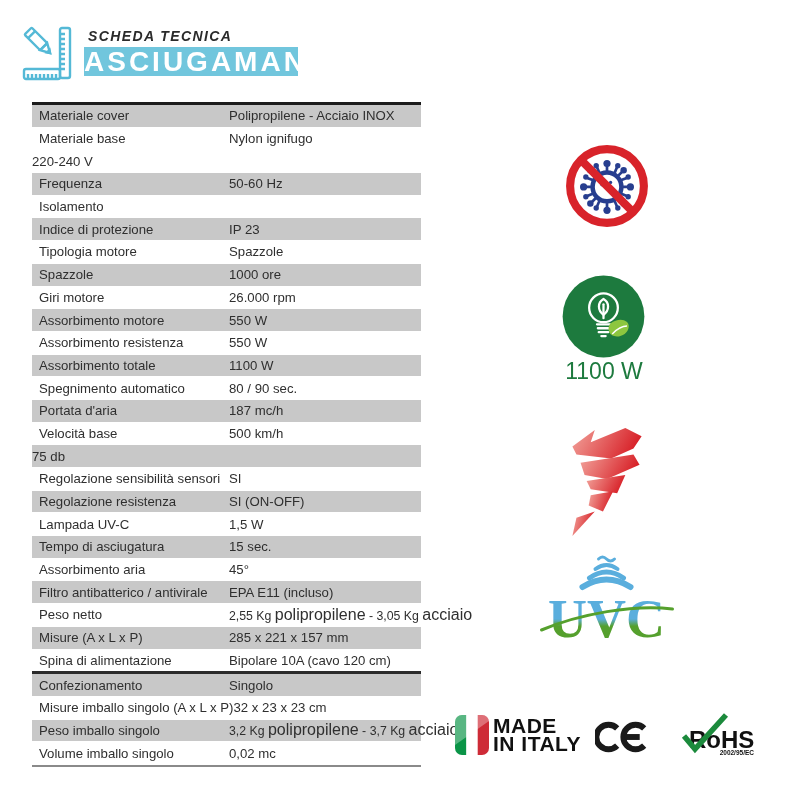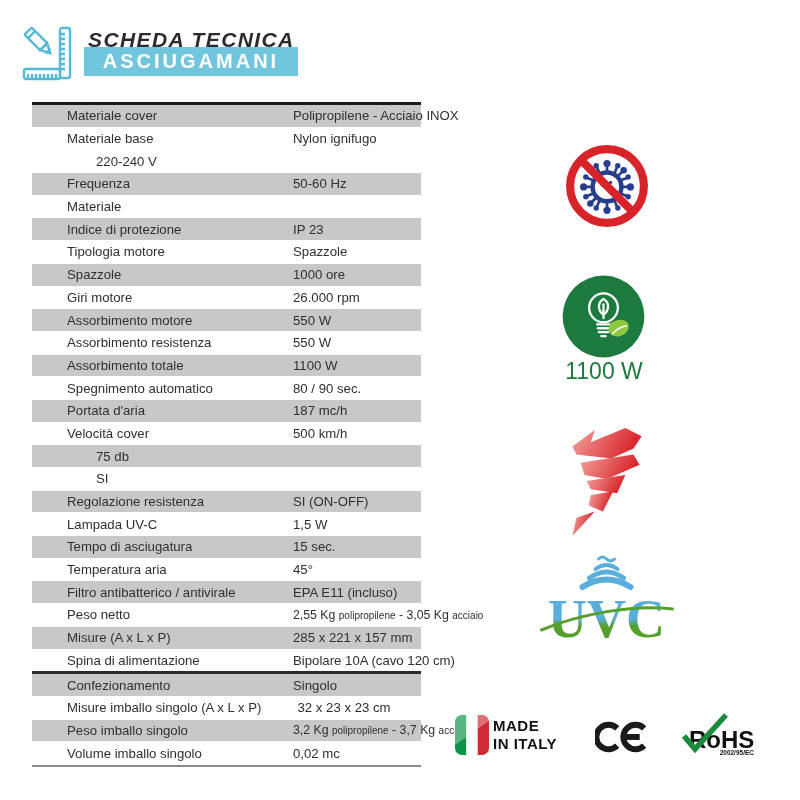--- a/index.html
+++ b/index.html
@@ -1,45 +1,45 @@
 <!DOCTYPE html>
 <html style="--banner-blue: #71c6dd; --icon-blue: #54b9d6; --row-gray: #c8c8c8; --green-dark: #1d7a3e; --leaf-green: #8dc63f; --red: #d8232a; --virus-navy: #273e8f; --uvc-blue: #5aaedd; --uvc-green: #55a02d; --flag-green: #0a9447; --flag-red: #ce2b37; --check-green: #1b8a3c;"><head>
 <meta charset="utf-8">
 <style>
   html,body{margin:0;padding:0;background:#fff;}
   .page{position:relative;width:800px;height:800px;background:#ffffff;overflow:hidden;
         font-family:"Liberation Sans",sans-serif;color:#2f2f2f;}
 
   
   .hdr-icon{position:absolute;left:22px;top:24px;width:52px;height:58px;}
-  .hdr-title{position:absolute;left:88px;top:28px;font-size:21px;font-weight:bold;
+  .hdr-title{position:absolute;left:88px;top:28px;font-size:14px;font-weight:bold;
              font-style:italic;letter-spacing:1.4px;color:#2b2b2b;}
   .banner{position:absolute;left:84px;top:47px;width:214px;height:29px;line-height:29px;
-          background:var(--banner-blue);color:#ffffff;font-size:20px;font-weight:bold;
+          background:var(--banner-blue);color:#ffffff;font-size:28px;font-weight:bold;
           letter-spacing:3px;text-align:center;}
 
   
   #spec-table{position:absolute;left:32px;top:102px;width:389px;
               border-top:3px solid #1b1b1b;border-bottom:2px solid #8a8a8a;}
   .row{display:flex;align-items:center;height:21.7px;font-size:13.2px;
-       border-bottom:1px solid #ffffff;background:#ffffff;padding-left:28px;}
+       border-bottom:1px solid #ffffff;background:#ffffff;}
   .row.shaded{background:var(--row-gray);}
   .row.divider{border-bottom:3px solid #2b2b2b;justify-content:space-between;}
   .lab{flex:0 0 190px;padding-left:7px;white-space:nowrap;}
-  .val{flex:1;white-space:nowrap;margin-left:36px;}
+  .val{flex:1;white-space:nowrap;}
   .row.mixed .val{font-size:12.3px;}
-  .val .sm{font-size:10px;}
+  .val .sm{font-size:16px;}
 
   
   .icon-abs{position:absolute;}
   .power-label{position:absolute;left:545px;top:358px;width:118px;text-align:center;
                font-size:23px;color:var(--green-dark);}
 
   
-  .made-txt{position:absolute;left:493px;top:717px;font-size:15px;font-weight:bold;
+  .made-txt{position:absolute;left:493px;top:717px;font-size:21px;font-weight:bold;
             letter-spacing:0.5px;line-height:18px;color:#111;}
 </style>
 </head>
 <body>
 
 <div class="page">
 
   <svg class="hdr-icon" viewBox="0 0 52 56">
     <g style="stroke:var(--icon-blue);fill:none;stroke-width:2.4;">
       <rect x="38" y="3" width="10" height="50" rx="2"></rect>
@@ -67,21 +67,21 @@
         <span class="val">Nylon ignifugo</span>
       </div>
       <div class="row">
         <span class="val">220-240 V</span>
       </div>
       <div class="row shaded">
         <span class="lab">Frequenza</span>
         <span class="val">50-60 Hz</span>
       </div>
       <div class="row">
-        <span class="lab">Materiale</span>
+        <span class="lab">Isolamento</span>
       </div>
       <div class="row shaded">
         <span class="lab">Indice di protezione</span>
         <span class="val">IP 23</span>
       </div>
       <div class="row">
         <span class="lab">Tipologia motore</span>
         <span class="val">Spazzole</span>
       </div>
       <div class="row shaded">
@@ -106,43 +106,44 @@
       </div>
       <div class="row">
         <span class="lab">Spegnimento automatico</span>
         <span class="val">80 / 90 sec.</span>
       </div>
       <div class="row shaded">
         <span class="lab">Portata d'aria</span>
         <span class="val">187 mc/h</span>
       </div>
       <div class="row">
-        <span class="lab">Velocità cover</span>
+        <span class="lab">Velocità base</span>
         <span class="val">500 km/h</span>
       </div>
       <div class="row shaded">
         <span class="val">75 db</span>
       </div>
       <div class="row">
+        <span class="lab">Regolazione sensibilità sensori</span>
         <span class="val">SI</span>
       </div>
       <div class="row shaded">
         <span class="lab">Regolazione resistenza</span>
         <span class="val">SI (ON-OFF)</span>
       </div>
       <div class="row">
         <span class="lab">Lampada UV-C</span>
         <span class="val">1,5 W</span>
       </div>
       <div class="row shaded">
         <span class="lab">Tempo di asciugatura</span>
         <span class="val">15 sec.</span>
       </div>
       <div class="row">
-        <span class="lab">Temperatura aria</span>
+        <span class="lab">Assorbimento aria</span>
         <span class="val">45°</span>
       </div>
       <div class="row shaded">
         <span class="lab">Filtro antibatterico / antivirale</span>
         <span class="val">EPA E11 (incluso)</span>
       </div>
       <div class="row mixed">
         <span class="lab">Peso netto</span>
         <span class="val"><span>2,55 Kg </span><span class="sm">polipropilene</span><span> - 3,05 Kg </span><span class="sm">acciaio</span></span>
       </div>

